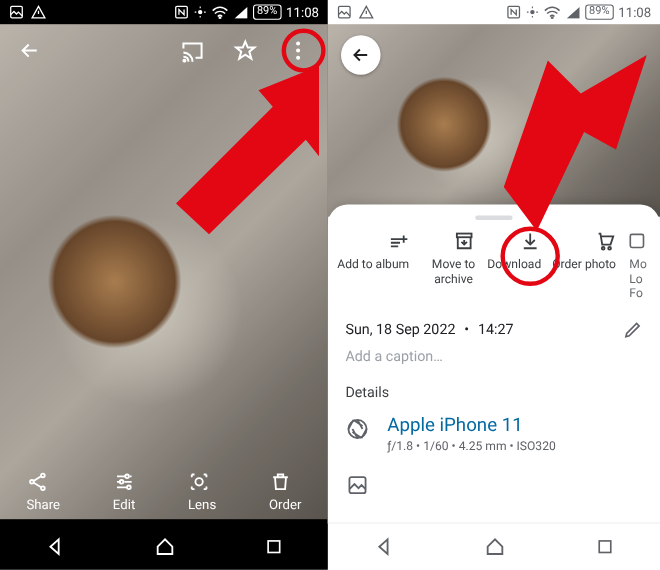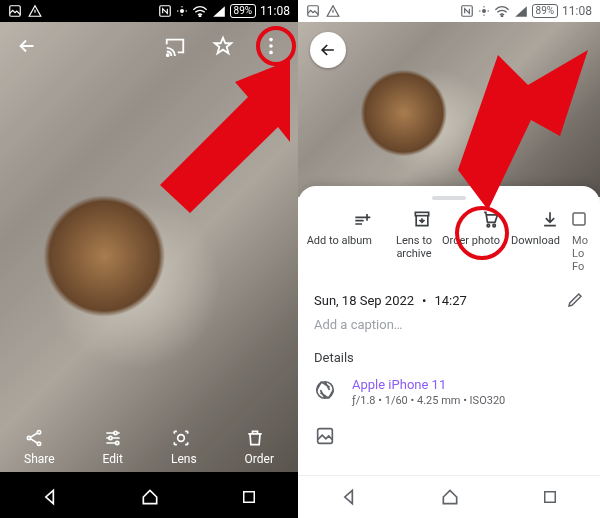--- a/index.html
+++ b/index.html
@@ -54,21 +54,21 @@
   .chip{width:60px;min-width:60px;display:flex;flex-direction:column;align-items:flex-end;gap:4px;font-size:11px;color:#3c4043;text-align:center;line-height:13px}
   .chip.wide{width:68px}
   .chip .ic{height:22px;display:flex;align-items:center;color:#3c4043}
   .chip.cut{width:28px;min-width:28px;opacity:.8;overflow:hidden}
 
   .meta{padding:10px 16px 4px;display:flex;align-items:center;gap:8px;font-size:13px;color:#202124}
   .caption{padding:4px 16px 10px;color:#9aa0a6;font-size:13px}
   .sect{padding:8px 16px 4px;font-size:13px;color:#3c4043}
   .detail-row{display:flex;gap:14px;padding:8px 16px;align-items:flex-start;font-size:12px}
   .detail-row .ic{width:24px;color:#5f6368;flex:none;margin-top:2px}
-  .detail-row .lines .t{font-size:13px;color:#8b5cf6}
+  .detail-row .lines .t{font-size:17px;color:#0369a1}
   .detail-row .lines .s{color:#5f6368;font-size:11px;margin-top:2px}
   .pencil{margin-left:auto;color:#5f6368}
 
   svg{display:block}
 </style>
 </head>
 <body>
 
 <div class="wrap">
 
@@ -281,39 +281,39 @@
             </span>
           <span>Add to album</span>
         </div>
         <div class="chip">
           <span class="ic">
               <svg width="20" height="20" viewBox="0 0 24 24" fill="none" stroke="currentColor" stroke-width="2">
                 <rect x="4" y="4" width="16" height="4"></rect>
                 <path d="M5 8v12h14V8M12 11v5M9 13l3 3 3-3"></path>
               </svg>
             </span>
-          <span><span>Lens to</span><br><span>archive</span></span>
+          <span><span>Move to</span><br><span>archive</span></span>
+        </div>
+        <div class="chip">
+          <span class="ic">
+              <svg width="20" height="20" viewBox="0 0 24 24" fill="none" stroke="currentColor" stroke-width="2">
+                <path d="M12 4v11M7 11l5 5 5-5M5 20h14"></path>
+              </svg>
+            </span>
+          <span>Download</span>
         </div>
         <div class="chip wide">
           <span class="ic">
               <svg width="20" height="20" viewBox="0 0 24 24" fill="none" stroke="currentColor" stroke-width="2">
                 <path d="M5 4h2l2 12h9l3-9H8"></path>
                 <circle cx="10" cy="20" r="1.5"></circle>
                 <circle cx="17" cy="20" r="1.5"></circle>
               </svg>
             </span>
           <span>Order photo</span>
-        </div>
-        <div class="chip">
-          <span class="ic">
-              <svg width="20" height="20" viewBox="0 0 24 24" fill="none" stroke="currentColor" stroke-width="2">
-                <path d="M12 4v11M7 11l5 5 5-5M5 20h14"></path>
-              </svg>
-            </span>
-          <span>Download</span>
         </div>
         <div class="chip cut">
           <span class="ic">
               <svg width="18" height="18" viewBox="0 0 24 24" fill="none" stroke="currentColor" stroke-width="2">
                 <rect x="4" y="4" width="16" height="16" rx="2"></rect>
               </svg>
             </span>
           <span style="text-align:left"><span>Mo</span><br><span>Lo</span><br><span>Fo</span></span>
         </div>
       </div>

